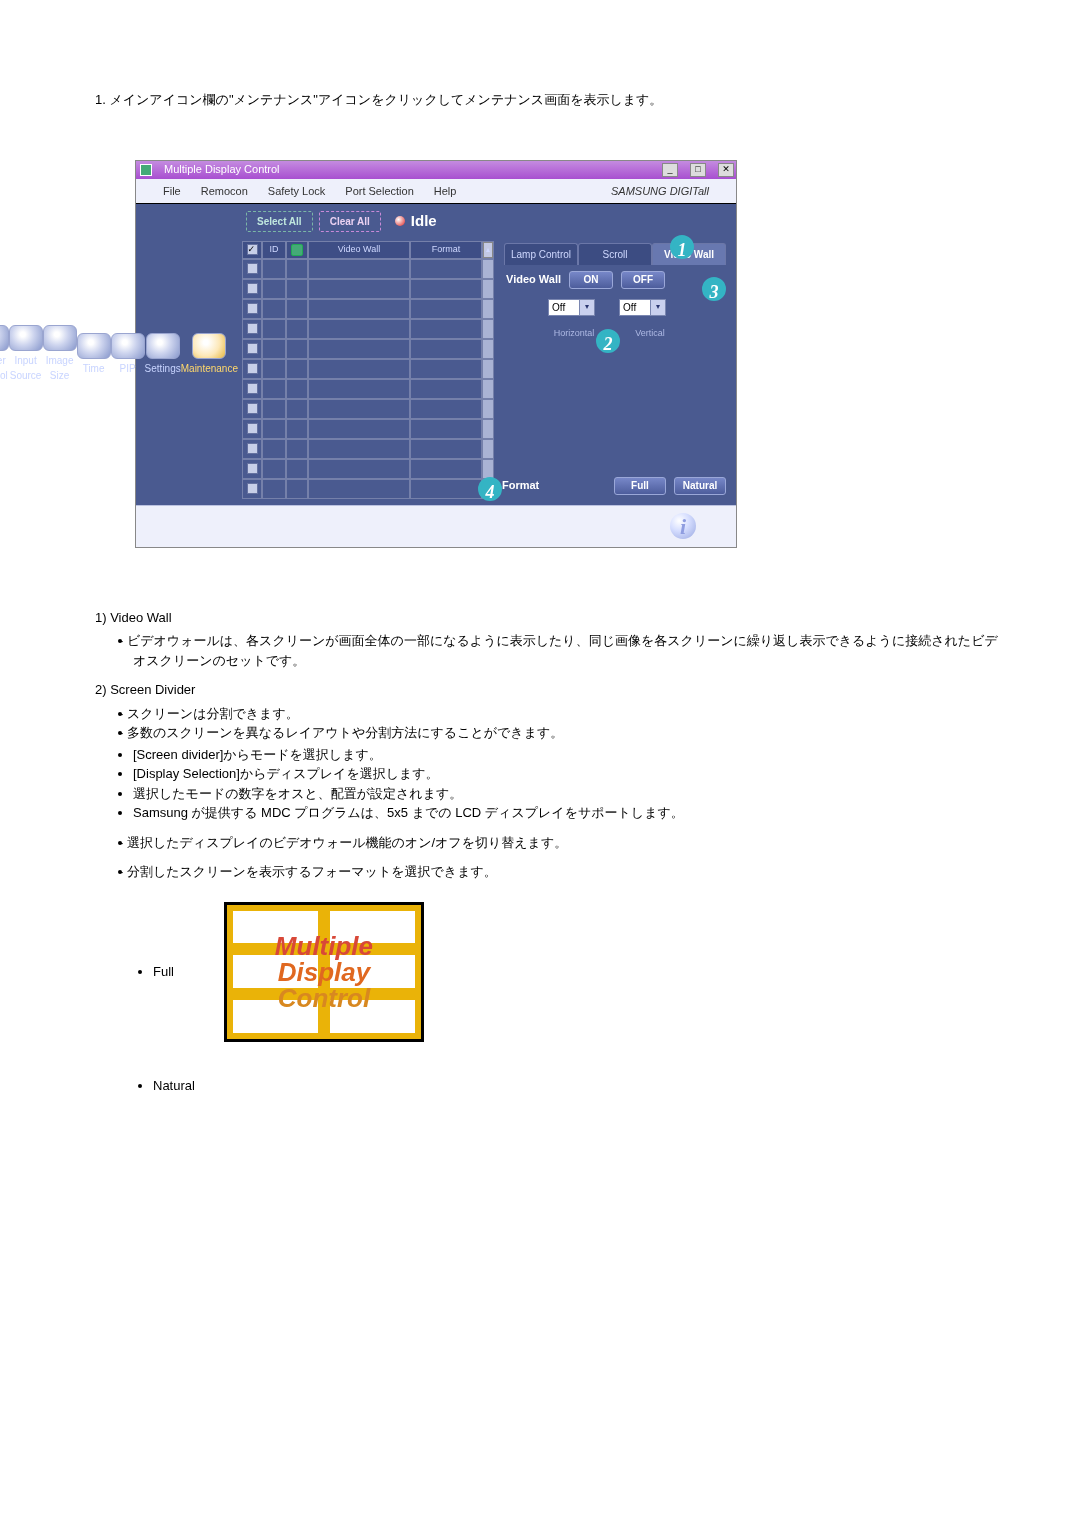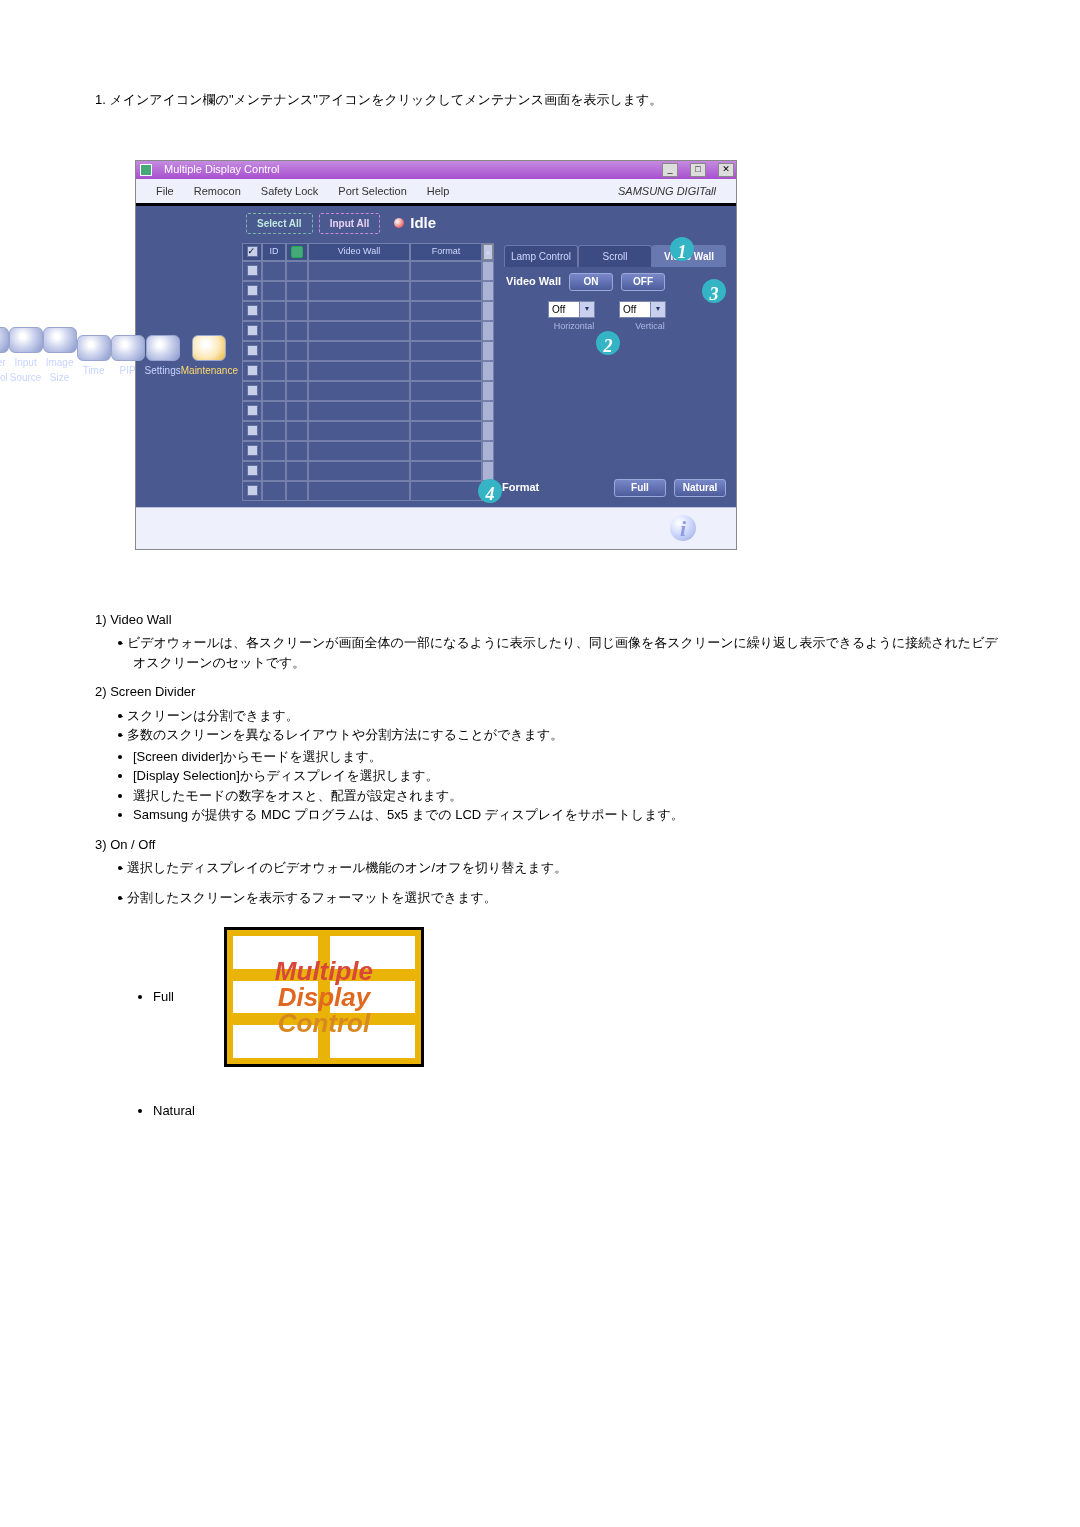--- a/index.html
+++ b/index.html
@@ -38,22 +38,22 @@
   }
   .tb-spacer { flex: 1; }
   .tb-btn {
     width: 16px; height: 14px; background: #ddd; border: 1px solid #888;
     display: inline-flex; align-items: center; justify-content: center;
     font-size: 9px; font-family: Tahoma, sans-serif; color: #000;
   }
 
   .menubar {
     background: #eef0fb;
-    border-bottom: 3px solid #000000;
-    padding: 2px 10px;
+    border-bottom: 1px solid #000000;
+    padding: 2px 17px;
     display: flex;
     align-items: center;
   }
   .menubar span {
     padding: 2px 10px;
     font-size: 11px;
     color: #333;
   }
   .brand {
     margin-left: auto;
@@ -208,21 +208,21 @@
   }
   .sel-txt { width: 30px; padding: 0 3px; font-size: 10px; }
   .sel-ar  {
     width: 15px; height: 15px; background: #c9d0ee; border-left: 1px solid #7a86b0;
     display: flex; align-items: center; justify-content: center;
     font-size: 8px; color: #2a3570;
   }
   .drops-labels {
     display: flex; gap: 28px; margin-left: 46px; margin-top: 2px;
   }
-  .drops-labels span { font-size: 9px; color: #aeb9e4; width: 48px; text-align: center; }
+  .drops-labels span { font-size: 9px; color: #aeb9e4; width: 48px; text-align: center; margin-top: 9px; }
 
   .format-row {
     position: absolute; bottom: 4px; left: 2px; right: 4px;
     display: flex; align-items: center; gap: 8px;
   }
   .fmt-label { color: #fff; font-weight: bold; font-size: 11px; }
   .btn4 {
     width: 52px; height: 18px;
     background: linear-gradient(#7787c8, #4d5d9c);
     border: 1px solid #9aa7d8;
@@ -358,21 +358,21 @@
       </div>
       <div class="sb-item active">
         <div class="sb-ico"></div>
         <div class="sb-label">Maintenance</div>
       </div>
     </div>
 
     <div class="main" style="position:relative;">
       <div class="toolbar">
         <span class="btn-dashed">Select All</span>
-        <span class="btn-dashed2">Input All</span>
+        <span class="btn-dashed2">Clear All</span>
         <span class="dot"></span>
         <span class="dot-label">Idle</span>
       </div>
 
       <div class="workspace">
 
         <div class="grid-wrap">
           <div class="grid-head">
             <div class="col-sel">
                 <span class="chk on"></span>
@@ -574,21 +574,20 @@
         <li>多数のスクリーンを異なるレイアウトや分割方法にすることができます。</li>
       </ul>
       <ul>
         <li>[Screen divider]からモードを選択します。</li>
         <li>[Display Selection]からディスプレイを選択します。</li>
         <li>選択したモードの数字をオスと、配置が設定されます。</li>
         <li>Samsung が提供する MDC プログラムは、5x5 までの LCD ディスプレイをサポートします。</li>
       </ul>
     </div>
     <div class="sec">
-      <div class="sec-h">3)  On / Off</div>
       <ul class="dash">
         <li>選択したディスプレイのビデオウォール機能のオン/オフを切り替えます。</li>
       </ul>
     </div>
     <div class="sec">
       <ul class="dash">
         <li>分割したスクリーンを表示するフォーマットを選択できます。</li>
       </ul>
     </div>
   </div>

